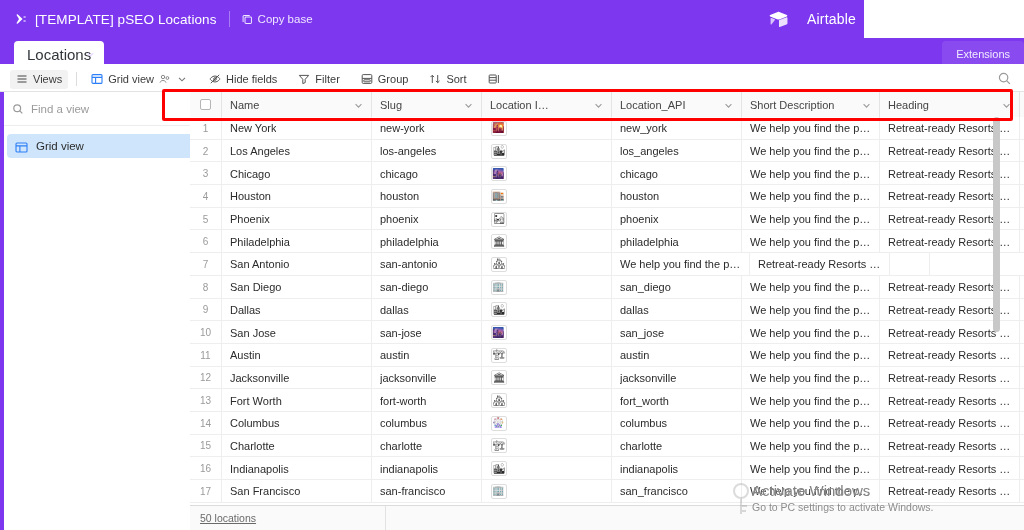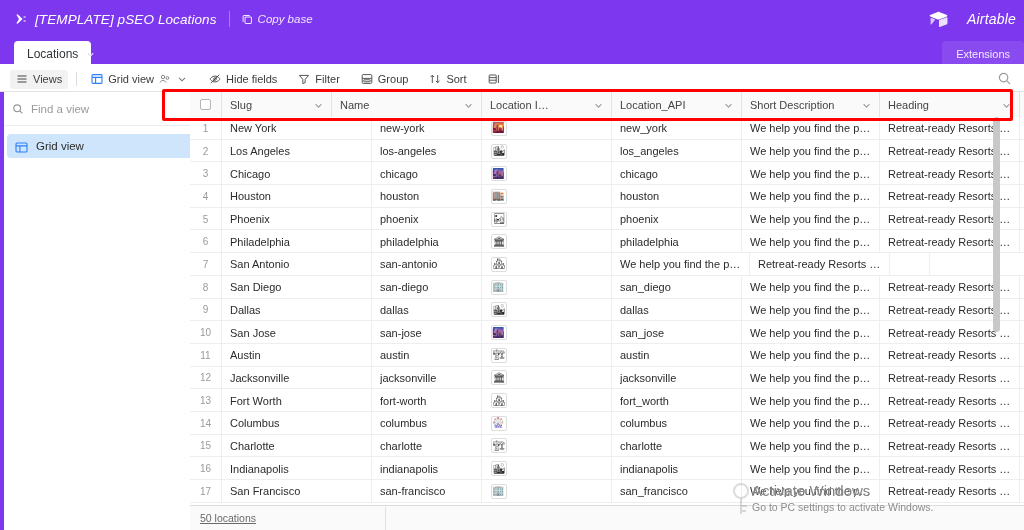--- a/index.html
+++ b/index.html
@@ -6,23 +6,23 @@
   html, body {
     width: 1024px; height: 530px;
     font-family: "Liberation Sans", sans-serif;
     overflow: hidden;
     background: #ffffff;
   }
   #app { position: relative; width: 1024px; height: 530px; }
 
   
   .topbar {
-    position: absolute; left: 0; top: 0; width: 1024px; height: 38px;
+    position: absolute; left: 0; top: 0; width: 864px; height: 38px;
     background: #7c37ef;
-    display: flex; align-items: center; font-style: italic;
+    display: flex; align-items: center;
   }
   .brand-icon {
     margin-left: 11px; width: 16px; height: 16px; flex: none;
     color: #fff; display: flex; align-items: center; justify-content: center;
   }
   .base-title {
     margin-left: 8px; color: #ffffff; font-size: 13.5px; letter-spacing: .1px;
     white-space: nowrap;
   }
   .vdiv {
@@ -42,21 +42,21 @@
 
   
   .tabstrip {
     position: absolute; left: 0; top: 38px; width: 1024px; height: 29px;
     background: #7c37ef;
   }
   .tab-active {
     position: absolute; left: 14px; top: 3px; height: 26px;
     background: #fff; border-radius: 4px 4px 0 0;
     display: flex; align-items: center; padding: 0 13px;
-    font-size: 12px; color: #31363b; cursor: pointer;
+    font-size: 15px; color: #31363b; cursor: pointer;
   }
   .tab-caret {
     position: absolute; left: 78px; top: 3px; height: 26px; width: 24px;
     display: flex; align-items: center; justify-content: center; cursor: pointer;
   }
   .tab-caret svg { width: 9px; height: 9px; }
   .extensions-tab {
     position: absolute; right: 0; top: 3px; height: 26px;
     display: flex; align-items: center; padding: 0 14px;
     font-size: 11px; color: #f2eaff; cursor: pointer;
@@ -368,30 +368,30 @@
       </span>
     </div>
   </div>
 
   <div class="grid">
 
     <div class="hdr-row">
       <div class="hcell rowno">
         <span class="chk"></span>
       </div>
-      <div class="hcell w-slug">
-        <span class="hlabel">Slug</span>
+      <div class="hcell w-name">
+        <span class="hlabel">Name</span>
         <span class="hcaret">
           <svg viewBox="0 0 9 9" fill="none" stroke="currentColor" stroke-width="1.1">
               <path d="M1.6 3.2 4.5 6.1 7.4 3.2"></path>
             </svg>
         </span>
       </div>
-      <div class="hcell w-name">
-        <span class="hlabel">Name</span>
+      <div class="hcell w-slug">
+        <span class="hlabel">Slug</span>
         <span class="hcaret">
           <svg viewBox="0 0 9 9" fill="none" stroke="currentColor" stroke-width="1.1">
               <path d="M1.6 3.2 4.5 6.1 7.4 3.2"></path>
             </svg>
         </span>
       </div>
       <div class="hcell w-img">
         <span class="hlabel">Location Image</span>
         <span class="hcaret">
           <svg viewBox="0 0 9 9" fill="none" stroke="currentColor" stroke-width="1.1">

